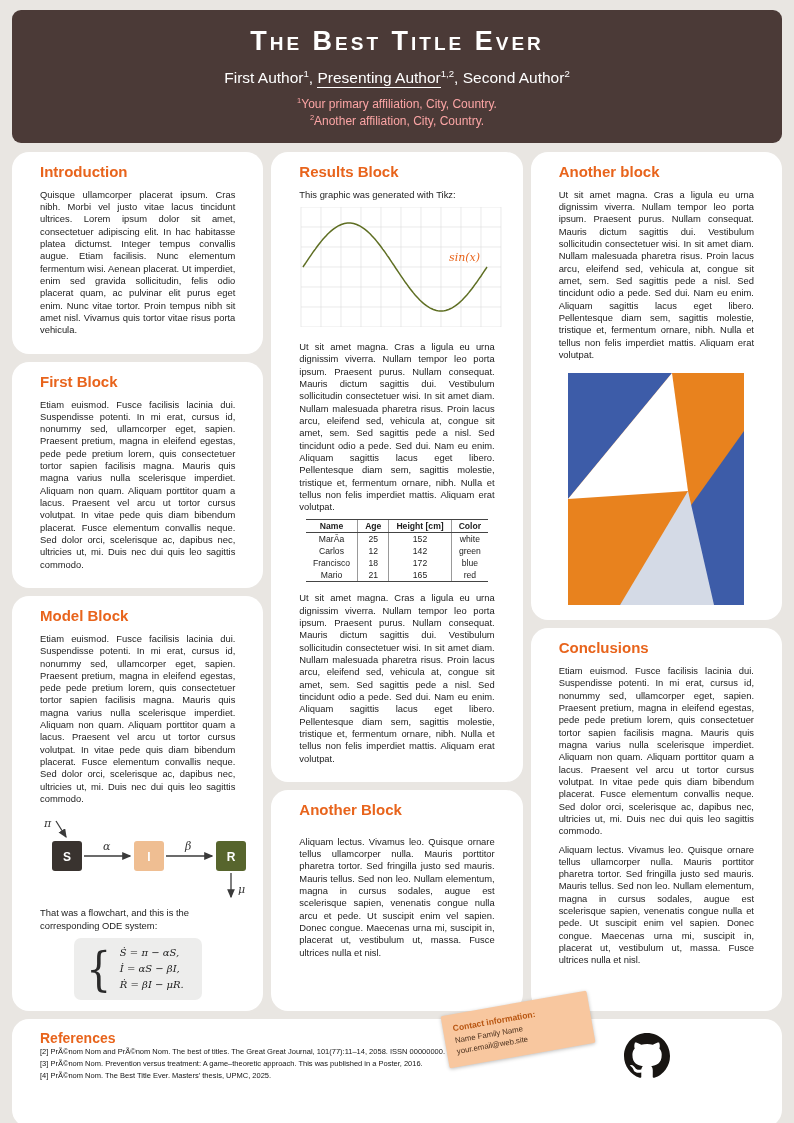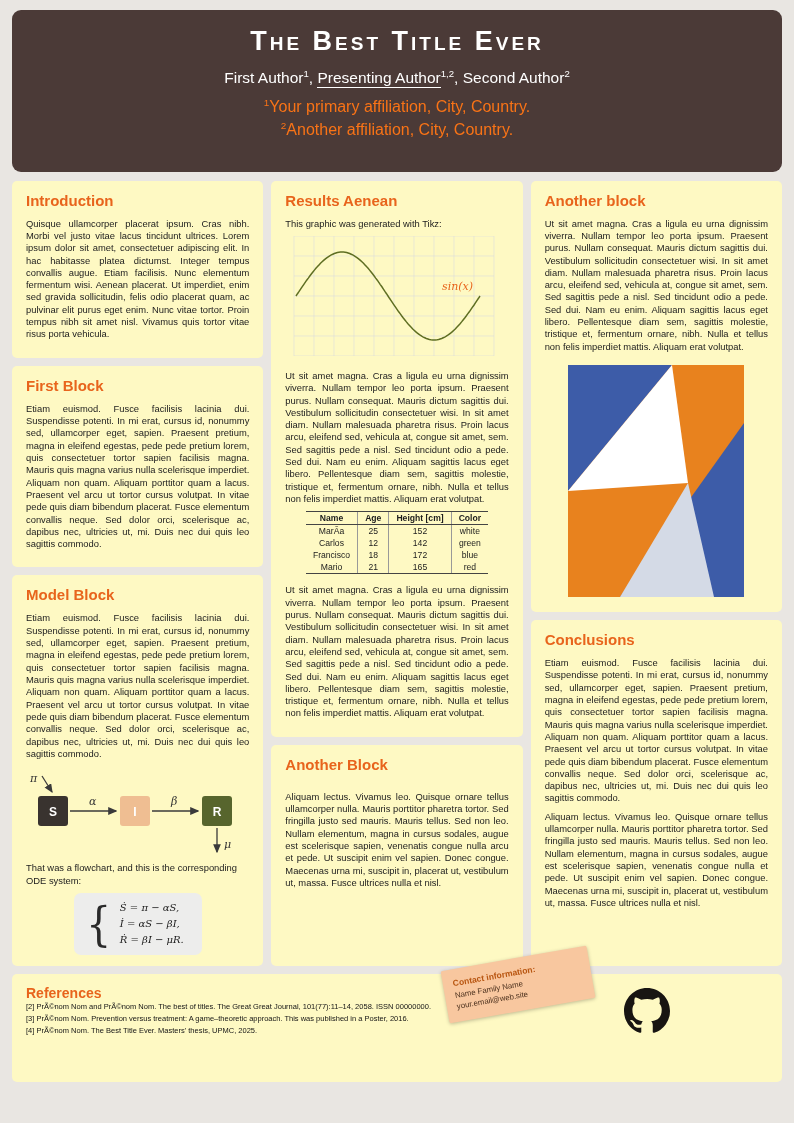--- a/index.html
+++ b/index.html
@@ -1,30 +1,30 @@
 <!DOCTYPE html>
 <html><head>
 <meta charset="utf-8">
 <style>
   html,body{margin:0;padding:0;width:794px;height:1123px;overflow:hidden;
     background:#e9e6e2;font-family:"Liberation Sans",sans-serif;color:#1c1c1c;}
   .poster{padding:10px 12px 0;}
   
   .header{background:#4b3a37;border-radius:9px;text-align:center;color:#fff;
-    padding:16px 18px 30px;}
+    padding:16px 18px 13px;}
   .title{margin:0;font-size:27px;font-variant:small-caps;letter-spacing:3px;font-weight:600;}
   .authors{margin-top:11px;font-size:15.5px;}
   .authors sup,.affs sup{font-size:62%;}
   .u{border-bottom:1px solid #fff;padding-bottom:1px;}
-  .affs{margin-top:9px;font-size:16px;line-height:1.4;color:#f97316;}
+  .affs{margin-top:9px;font-size:12px;line-height:1.4;color:#fca5a5;}
   
   .cols{display:flex;gap:8px;margin-top:9px;align-items:stretch;}
   .col{flex:1;min-width:0;display:flex;flex-direction:column;gap:8px;}
   .col .card:last-child{flex:1;}
-  .card{background:#fef9c3;border-radius:5px;padding:11px 14px;}
+  .card{background:#ffffff;border-radius:17px;padding:11px 28px;}
   .card h2{margin:0 0 9px;font-size:15px;font-weight:bold;color:#e8641c;}
   .card p{margin:0 0 6px;font-size:9.4px;line-height:1.31;}
   .just{text-align:justify;}
   .gap-top{margin-top:18px !important;}
   
   .plot{width:210px;margin:6px auto 10px;}
   .grid line{stroke:#dcdcdc;stroke-width:0.6;}
   #sine-curve{fill:none;stroke:#5e6e22;stroke-width:1.5;}
   .sin-label{font-family:"DejaVu Serif",serif;font-style:italic;font-size:11px;fill:#e8641c;}
   
@@ -130,21 +130,21 @@
               <div>İ = αS − βI,</div>
               <div>Ṙ = βI − μR.</div>
             </div>
           </div>
         </div>
       </section>
     </div>
 
     <div class="col">
       <section class="card">
-        <h2>Results Aenean</h2>
+        <h2>Results Block</h2>
         <p>This graphic was generated with Tikz:</p>
 
         <div class="plot">
           <svg width="210" height="120" viewBox="0 0 210 120">
             <g id="plot-grid" class="grid" transform="translate(2,0)">
                 <line x1="0" y1="0" x2="0" y2="120"></line>
                 <line x1="20" y1="0" x2="20" y2="120"></line>
                 <line x1="40" y1="0" x2="40" y2="120"></line>
                 <line x1="60" y1="0" x2="60" y2="120"></line>
                 <line x1="80" y1="0" x2="80" y2="120"></line>

